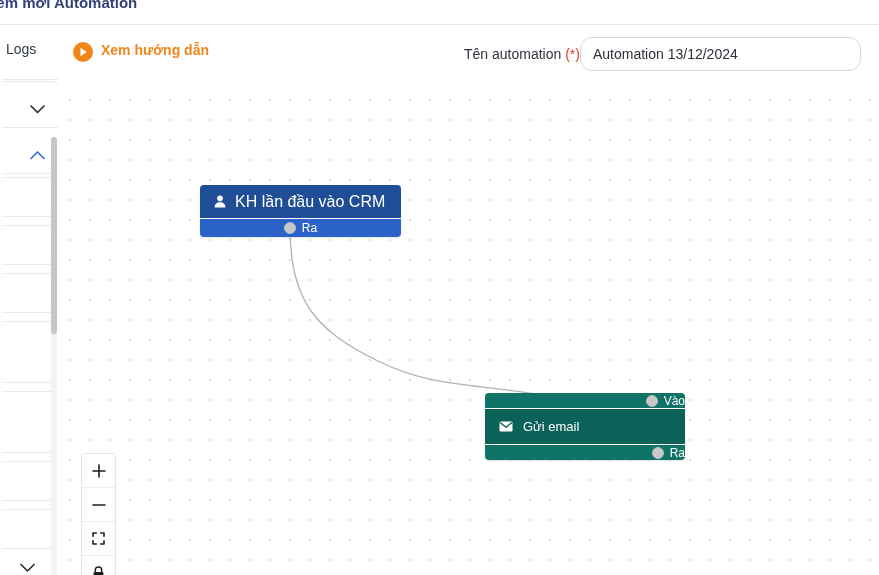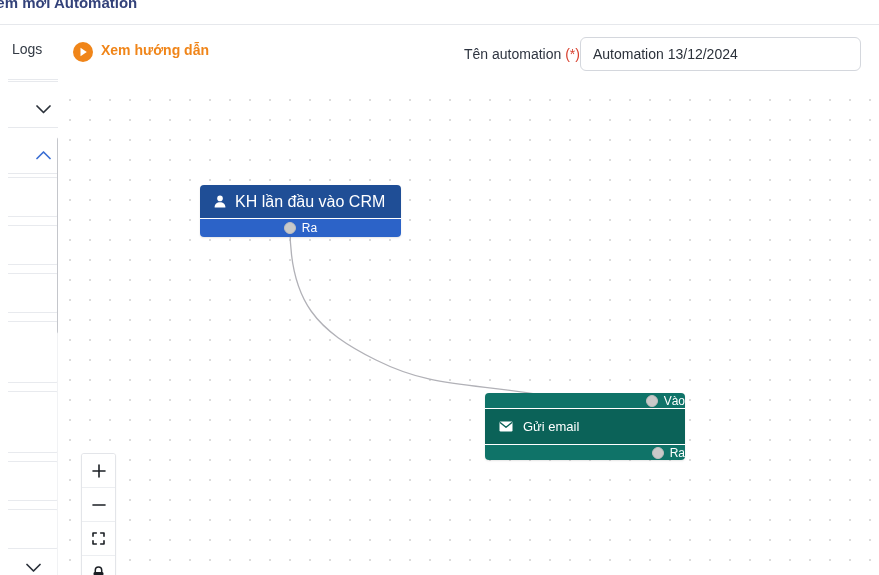--- a/index.html
+++ b/index.html
@@ -42,21 +42,21 @@
   .top-divider {
     position: absolute;
     left: 0; top: 24px;
     width: 879px; height: 1px;
     background: #e6e8ec;
   }
 
   
   .sidebar {
     position: absolute;
-    left: 8px; top: 25px;
+    left: 2px; top: 25px;
     width: 57px;
     height: 550px;
     background: #ffffff;
     border-right: 1px solid #e4e6ea;
     overflow: hidden;
   }
 
   .tabbar {
     position: relative;
     height: 55px;
@@ -199,21 +199,21 @@
   .name-label {
     font-size: 14px;
     color: #2e3440;
     white-space: nowrap;
   }
   .name-label .req { color: #d8412f; }
   .name-input {
     width: 281px;
     height: 34px;
     border: 1px solid #d4d7dd;
-    border-radius: 6px;
+    border-radius: 12px;
     padding: 0 12px;
     font-size: 14px;
     font-family: "Liberation Sans", sans-serif;
     color: #2b313a;
     background: #fff;
     outline: none;
   }
 
   
   .canvas {

